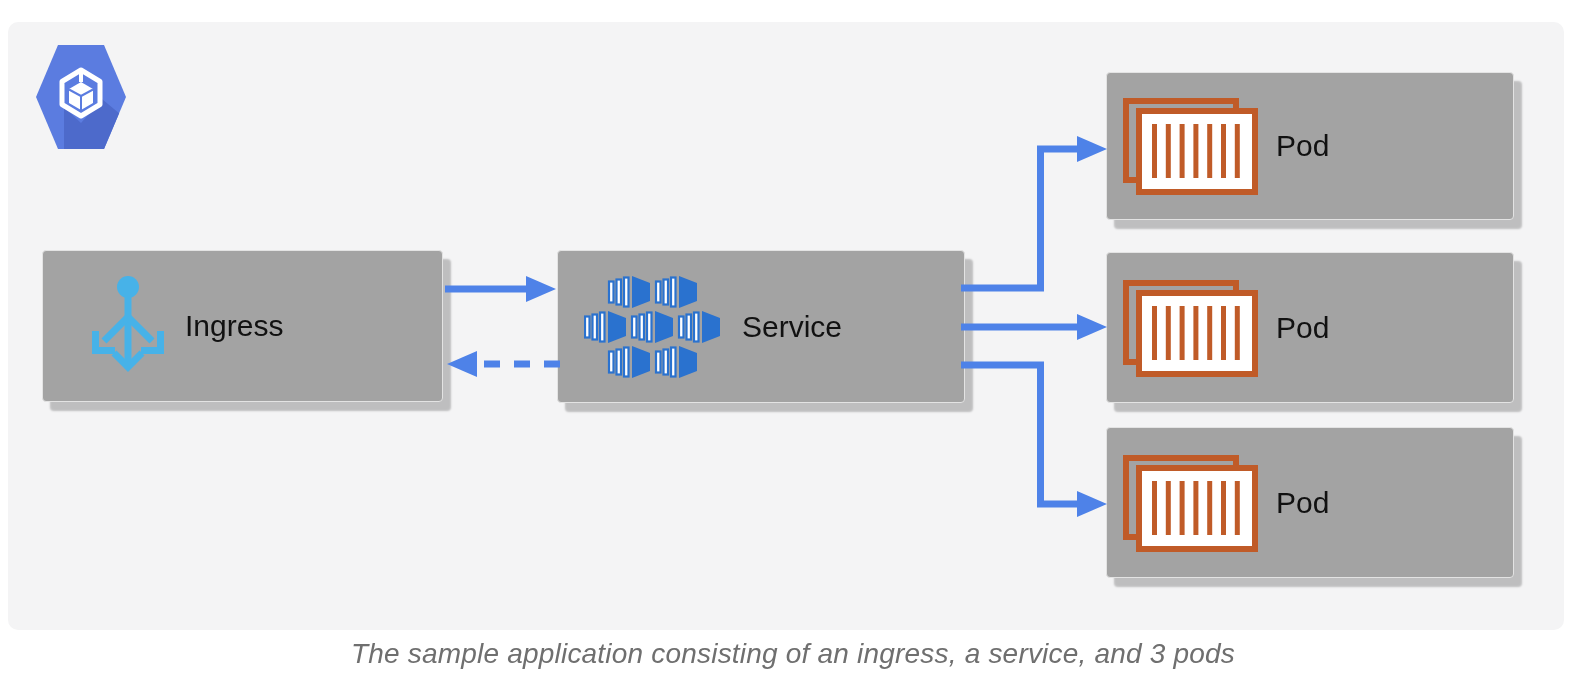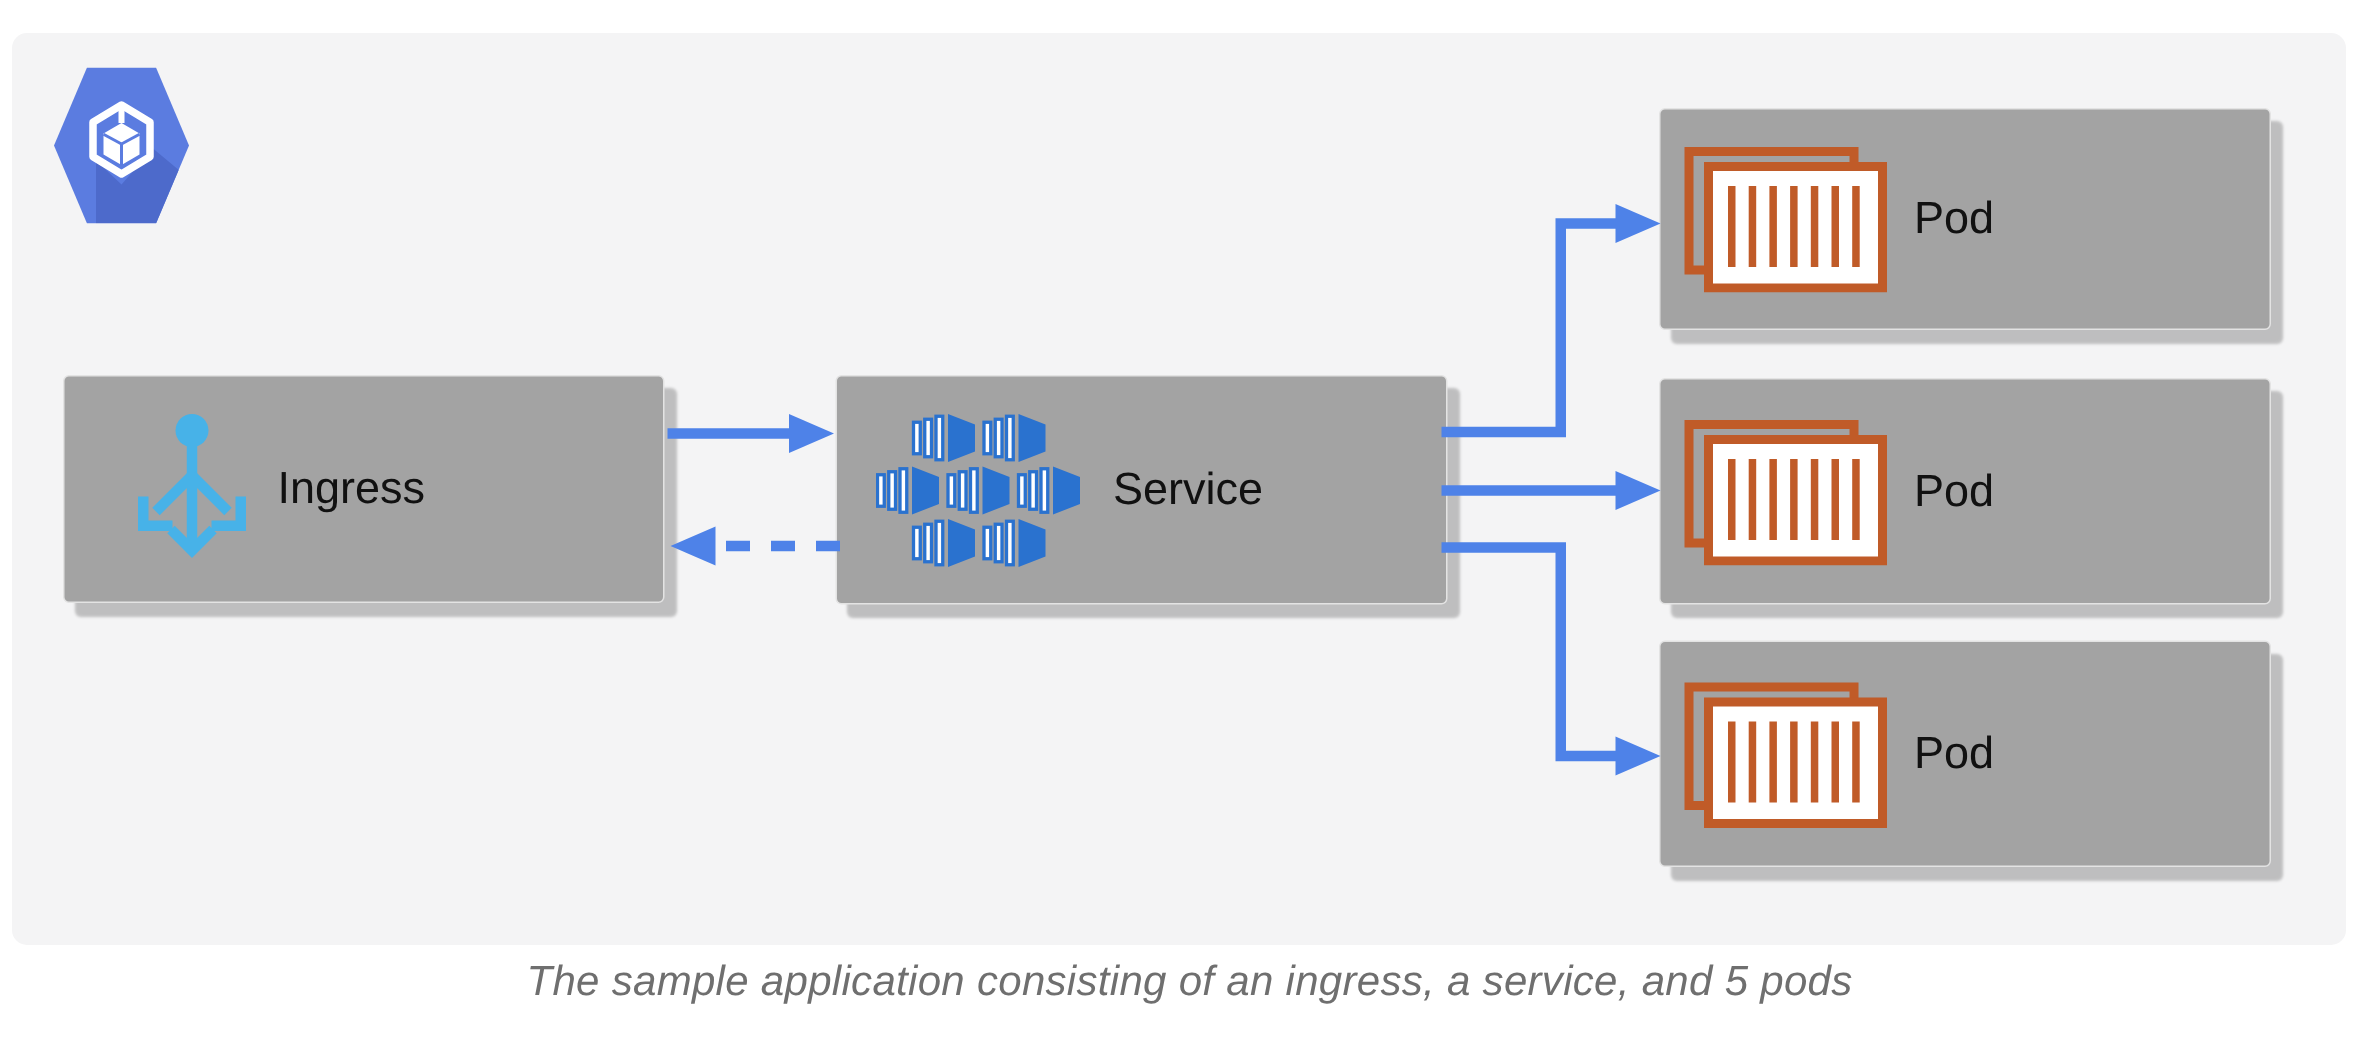--- a/index.html
+++ b/index.html
@@ -208,15 +208,15 @@
     <g>
       <path class="arrow-line" d="M961,327 H1078"></path>
       <polygon class="arrow-head" points="1077,314 1107,327 1077,340"></polygon>
     </g>
     <g>
       <path class="arrow-line" d="M961,365 H1040.5 V504 H1078"></path>
       <polygon class="arrow-head" points="1077,491 1107,504 1077,517"></polygon>
     </g>
   </svg>
 
-  <div class="caption">The sample application consisting of an ingress, a service, and 5 pods</div>
+  <div class="caption">The sample application consisting of an ingress, a service, and 3 pods</div>
 
 </div>
 
 </body></html>

